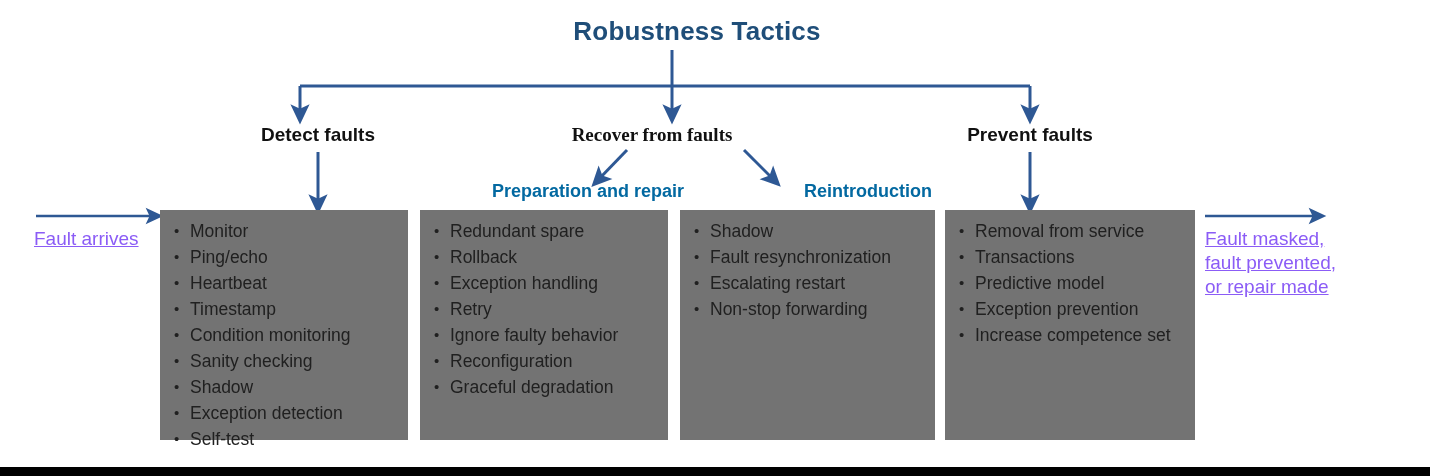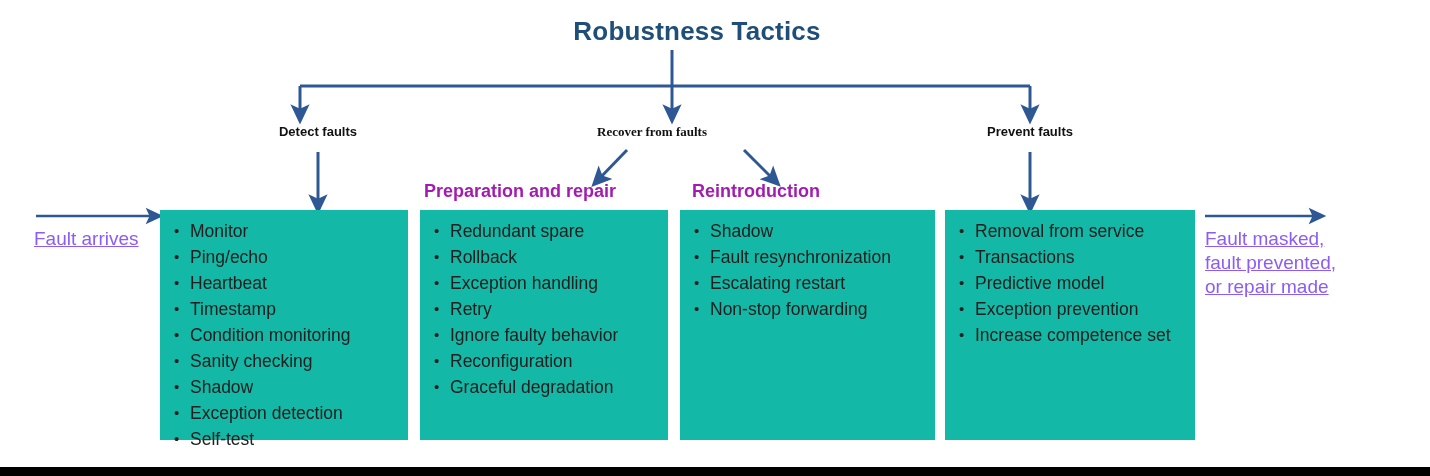--- a/index.html
+++ b/index.html
@@ -25,39 +25,39 @@
     text-align: center;
     font-size: 26px;
     font-weight: bold;
     color: #1F4E79;
     letter-spacing: 0.2px;
   }
 
   
   .lvl1 {
     position: absolute;
-    font-size: 13px;
+    font-size: 19px;
     font-weight: bold;
     color: #111111;
     white-space: nowrap;
     text-align: center;
   }
   .lvl2 {
     position: absolute;
     font-size: 18px;
     font-weight: bold;
-    color: #a21caf;
+    color: #0369a1;
     white-space: nowrap;
-    text-align: left;
+    text-align: right;
   }
 
   
   .tbox {
     position: absolute;
-    background: #14b8a6;
+    background: #737373;
     box-sizing: border-box;
     padding: 8px 10px 8px 12px;
   }
   .tbox ul {
     margin: 0;
     padding: 0 0 0 18px;
     list-style: none;
   }
   .tbox li {
     position: relative;

